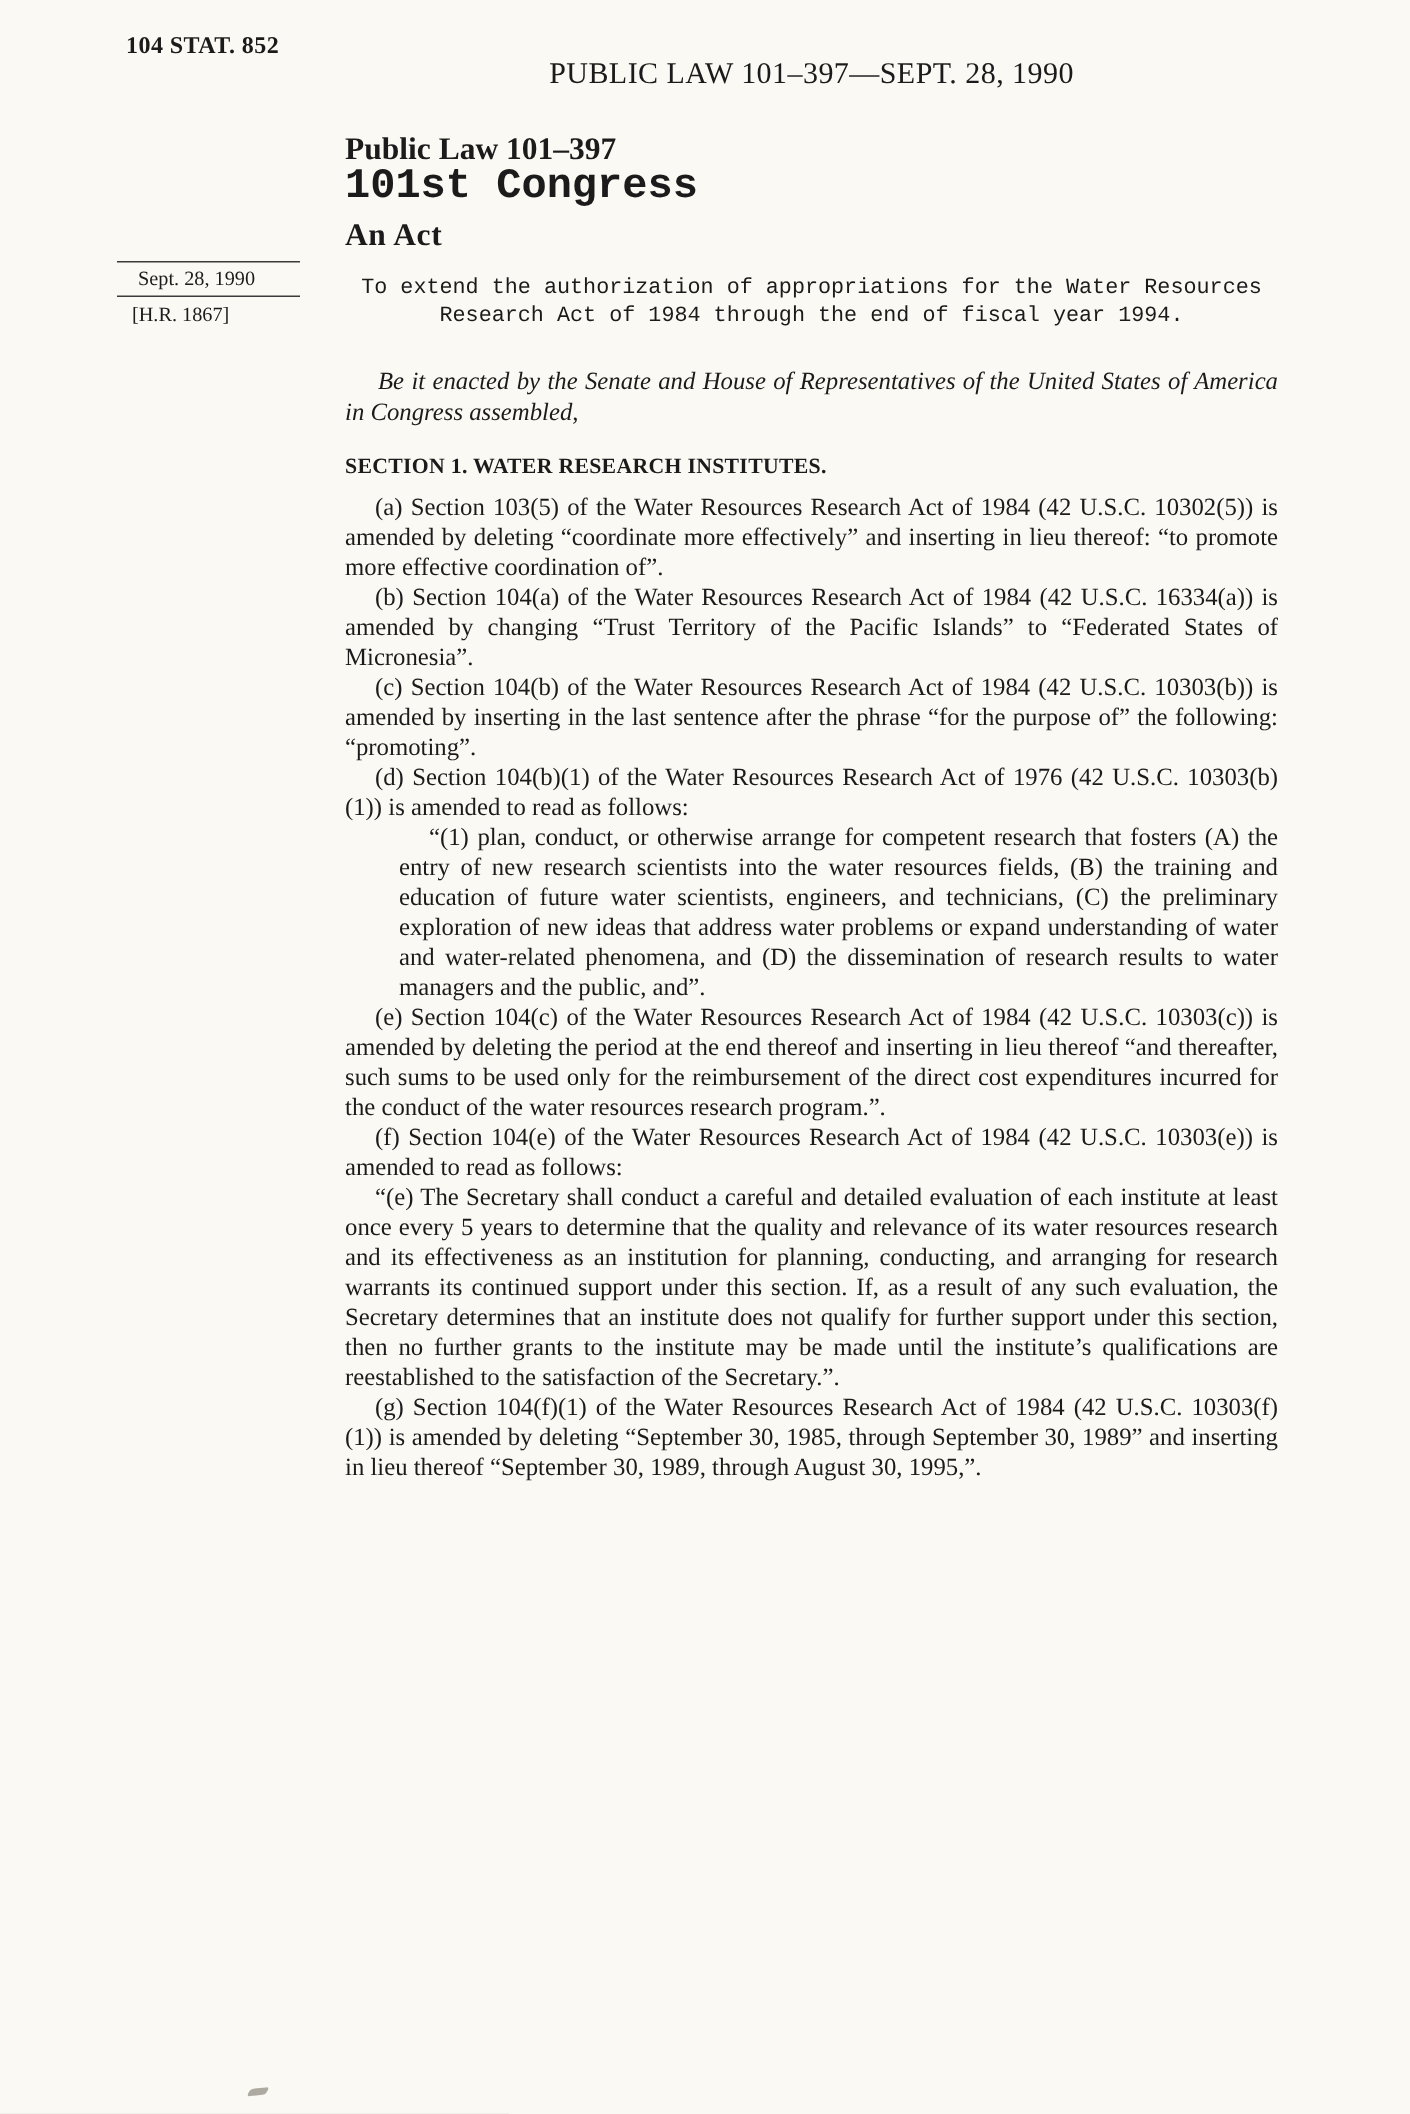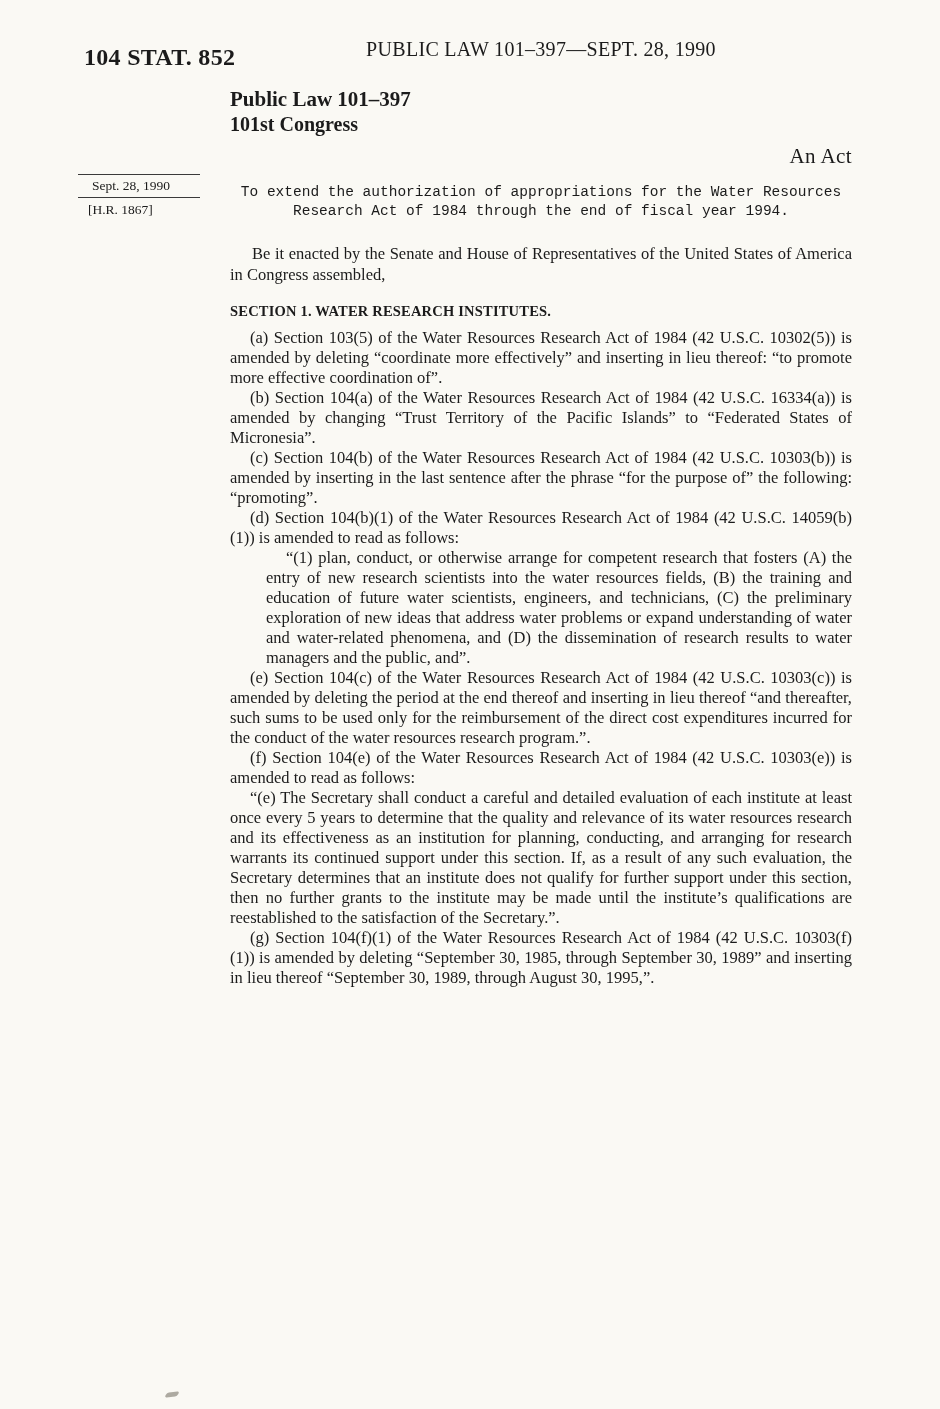--- a/index.html
+++ b/index.html
@@ -14,22 +14,22 @@
     margin: 0 auto;
     background: #faf9f4;
     color: #1b1b1b;
     font-family: "Liberation Serif", "DejaVu Serif", serif;
     overflow: hidden;
   }
   
   .stat-number {
     position: absolute;
     left: 84px;
-    top: 44px;
-    font-size: 24px;
+    top: 22px;
+    font-size: 16px;
     font-weight: bold;
     letter-spacing: 0.3px;
     white-space: nowrap;
   }
   .running-head {
     position: absolute;
     left: 230px;
     top: 38px;
     width: 622px;
     text-align: center;
@@ -64,40 +64,42 @@
     width: 622px;
   }
   .law-number {
     margin: 0;
     font-size: 21px;
     font-weight: bold;
     line-height: 26px;
   }
   .congress {
     margin: 0;
-    font-size: 20px;
+    font-size: 28px;
     font-weight: bold;
     line-height: 25px;
+    font-family: Liberation Mono, monospace;
   }
   .act-heading {
     margin: 7px 0 14px 0;
-    text-align: right;
+    text-align: left;
     font-size: 21px;
-    font-weight: normal;
+    font-weight: bold;
     letter-spacing: 0.4px;
   }
   .purpose {
     margin: 0 6px 22px 6px;
     text-align: center;
     font-size: 14.5px;
     line-height: 19px;
     font-family: Liberation Mono, monospace;
   }
   .enacting {
     margin: 0 0 18px 0;
+    font-style: italic;
     font-size: 16.5px;
     line-height: 21px;
     text-align: justify;
     text-indent: 22px;
   }
   .section-heading {
     margin: 0 0 8px 0;
     font-size: 14.5px;
     font-weight: bold;
     letter-spacing: 0.2px;
@@ -143,21 +145,21 @@
     <div class="act-heading">An Act</div>
 
     <p class="purpose">To extend the authorization of appropriations for the Water Resources Research Act of 1984 through the end of fiscal year 1994.</p>
     <p class="enacting">Be it enacted by the Senate and House of Representatives of the United States of America in Congress assembled,</p>
 
     <p class="section-heading">SECTION 1. WATER RESEARCH INSTITUTES.</p>
 
     <p class="para">(a) Section 103(5) of the Water Resources Research Act of 1984 (42 U.S.C. 10302(5)) is amended by deleting “coordinate more effectively” and inserting in lieu thereof: “to promote more effective coordination of”.</p>
     <p class="para">(b) Section 104(a) of the Water Resources Research Act of 1984 (42 U.S.C. 16334(a)) is amended by changing “Trust Territory of the Pacific Islands” to “Federated States of Micronesia”.</p>
     <p class="para">(c) Section 104(b) of the Water Resources Research Act of 1984 (42 U.S.C. 10303(b)) is amended by inserting in the last sentence after the phrase “for the purpose of” the following: “promoting”.</p>
-    <p class="para">(d) Section 104(b)(1) of the Water Resources Research Act of 1984 (42 U.S.C. 14059(b)(1)) is amended to read as follows:</p>
+    <p class="para">(d) Section 104(b)(1) of the Water Resources Research Act of 1976 (42 U.S.C. 10303(b)(1)) is amended to read as follows:</p>
     <p class="para sub">“(1) plan, conduct, or otherwise arrange for competent research that fosters (A) the entry of new research scientists into the water resources fields, (B) the training and education of future water scientists, engineers, and technicians, (C) the preliminary exploration of new ideas that address water problems or expand understanding of water and water-related phenomena, and (D) the dissemination of research results to water managers and the public, and”.</p>
     <p class="para">(e) Section 104(c) of the Water Resources Research Act of 1984 (42 U.S.C. 10303(c)) is amended by deleting the period at the end thereof and inserting in lieu thereof “and thereafter, such sums to be used only for the reimbursement of the direct cost expenditures incurred for the conduct of the water resources research program.”.</p>
     <p class="para">(f) Section 104(e) of the Water Resources Research Act of 1984 (42 U.S.C. 10303(e)) is amended to read as follows:</p>
     <p class="para">“(e) The Secretary shall conduct a careful and detailed evaluation of each institute at least once every 5 years to determine that the quality and relevance of its water resources research and its effectiveness as an institution for planning, conducting, and arranging for research warrants its continued support under this section. If, as a result of any such evaluation, the Secretary determines that an institute does not qualify for further support under this section, then no further grants to the institute may be made until the institute’s qualifications are reestablished to the satisfaction of the Secretary.”.</p>
     <p class="para">(g) Section 104(f)(1) of the Water Resources Research Act of 1984 (42 U.S.C. 10303(f)(1)) is amended by deleting “September 30, 1985, through September 30, 1989” and inserting in lieu thereof “September 30, 1989, through August 30, 1995,”.</p>
   </main>
 
   <div class="artifact"></div>
 
 </div>

